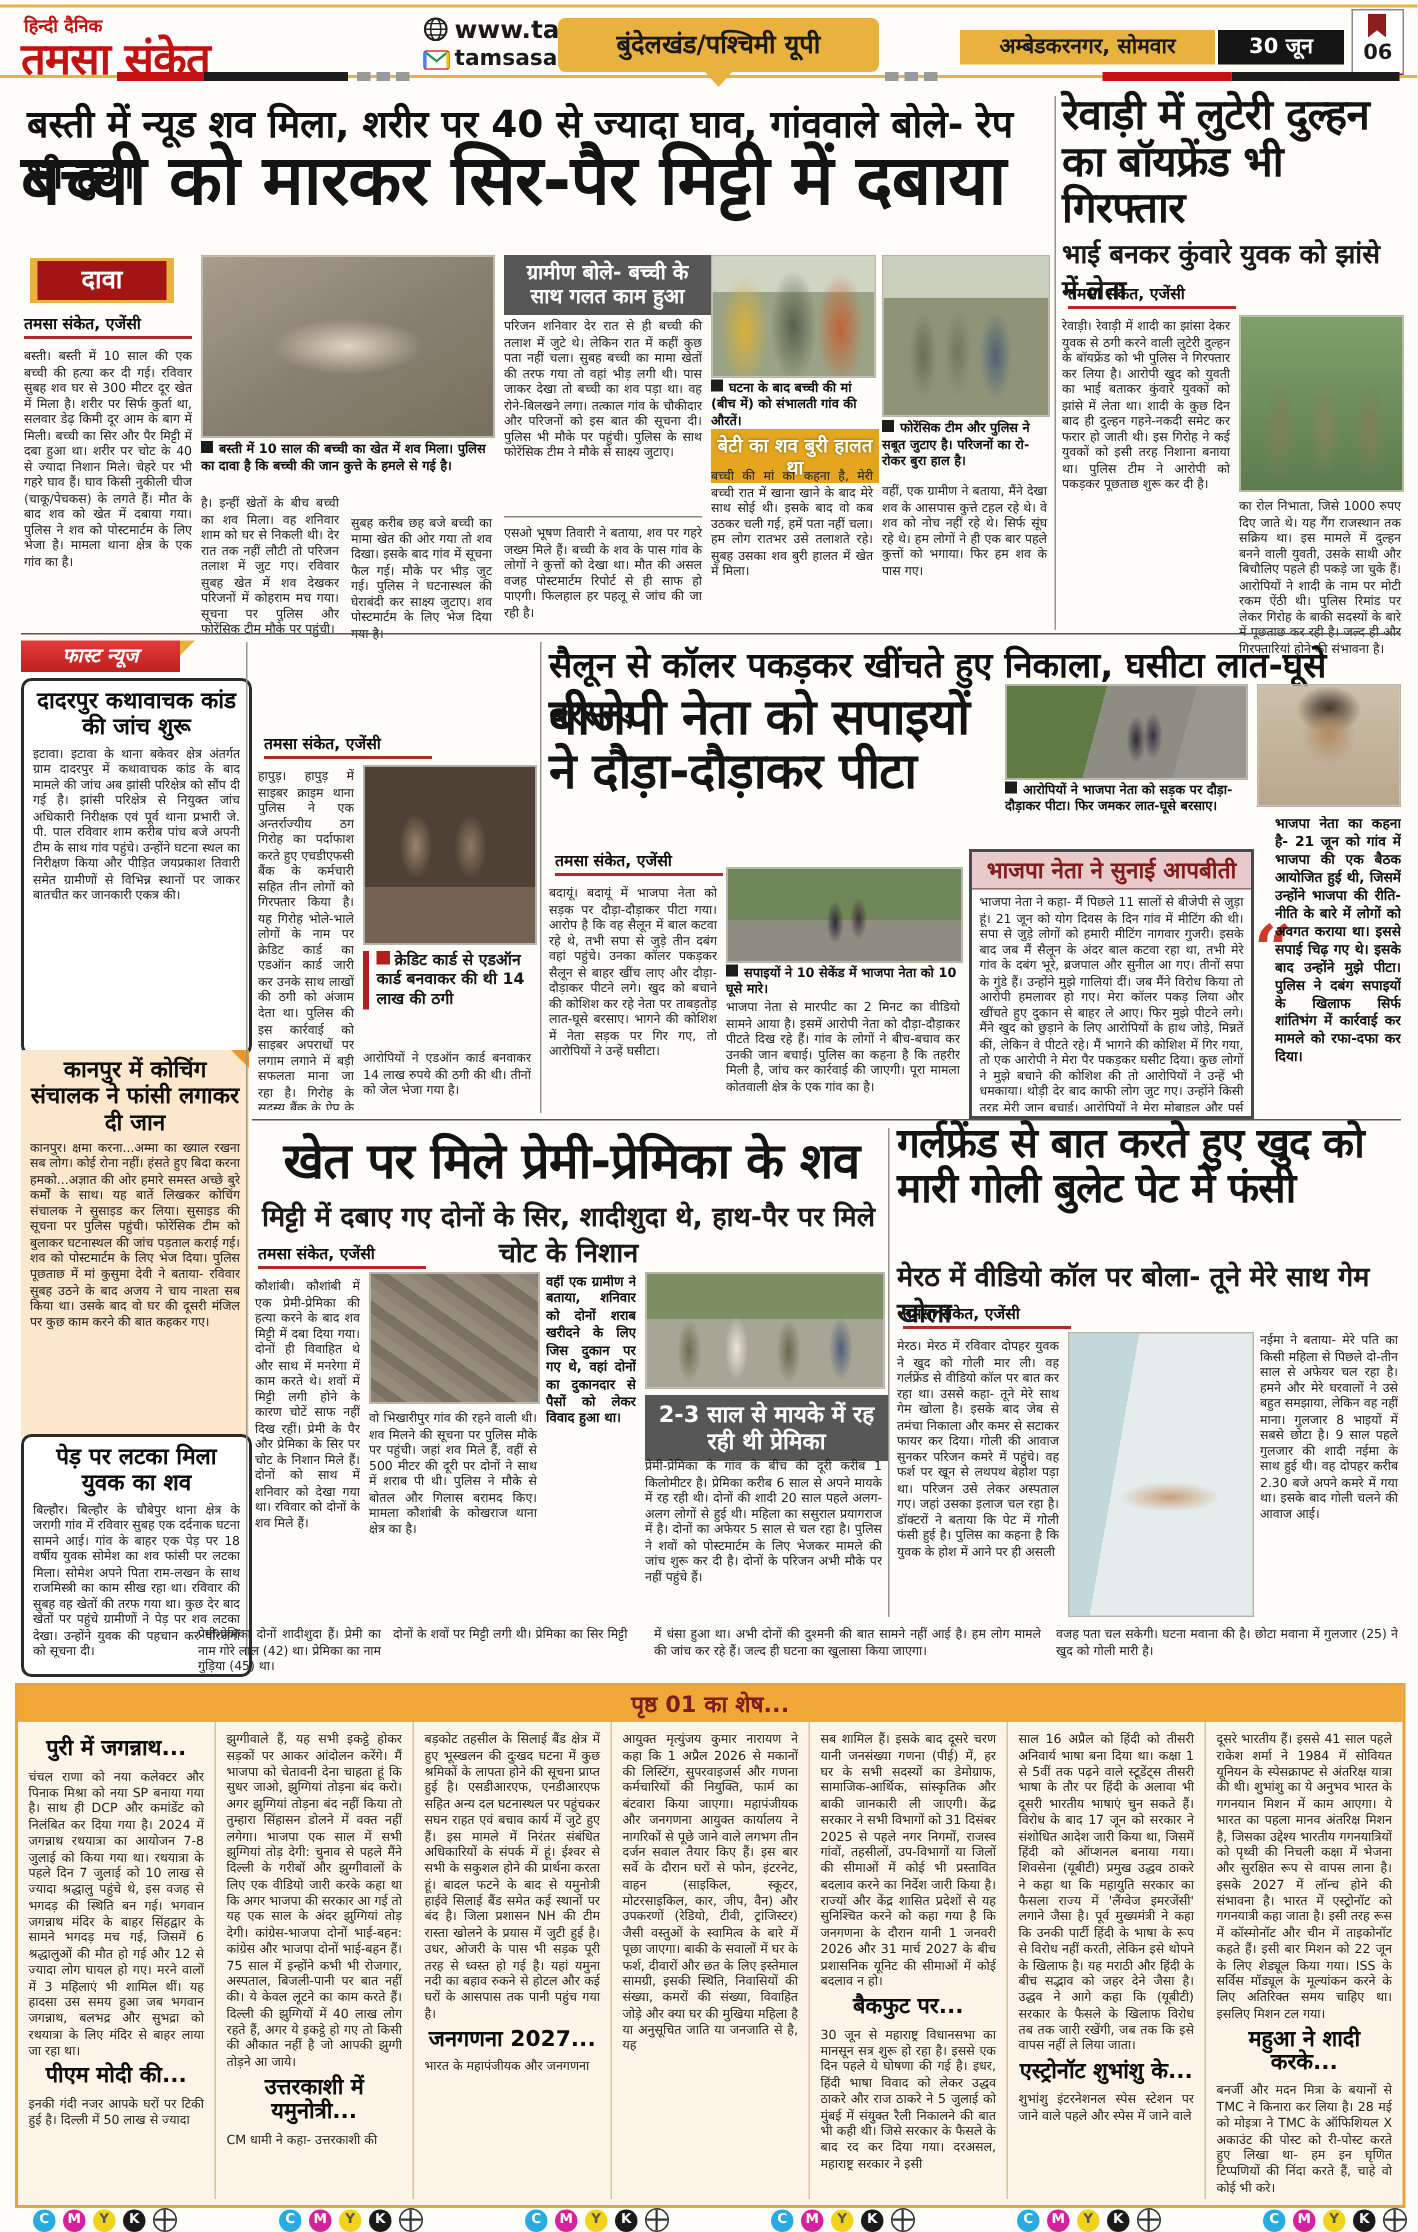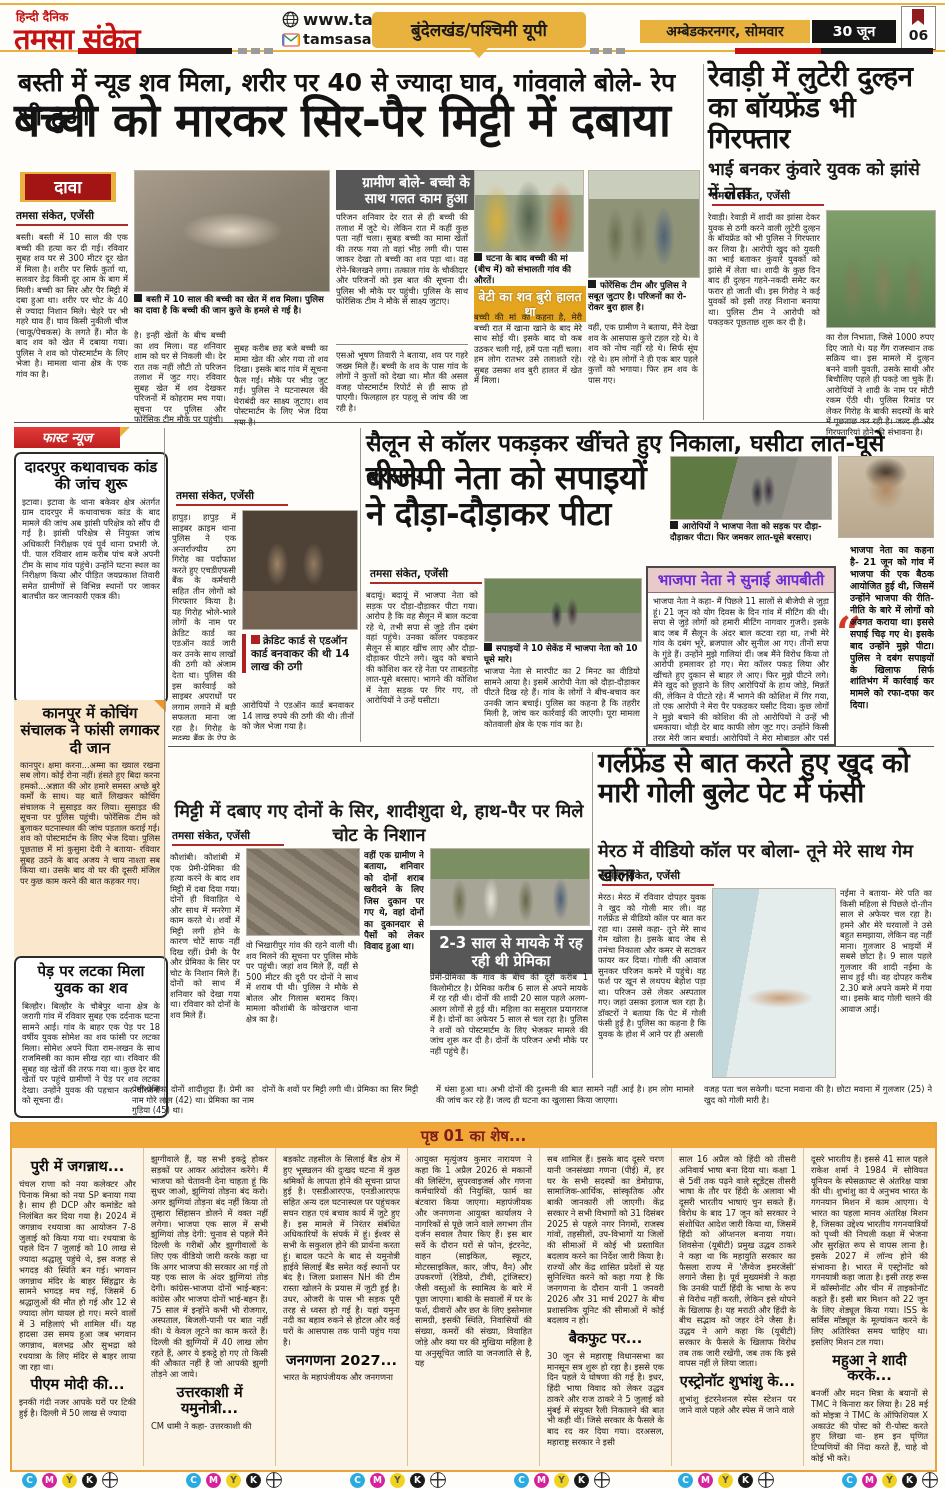--- a/index.html
+++ b/index.html
@@ -29,21 +29,21 @@
   .goldtitle{background:#e5a51f;color:#fff;font-weight:800;text-align:center;text-shadow:0 0 2px #7a5800;}
   .fnlabel{background:linear-gradient(#e23b3b,#c01f1f);color:#fff;font-style:italic;font-weight:800;
       font-size:13px;text-align:center;line-height:21px;}
   .fnbox{border:2px solid #2b2b2b;border-radius:7px;background:#fff;padding:5px 6px;}
   .fnbox2{background:#fbe7cb;border-radius:2px;padding:5px 6px;position:absolute;}
   .fntit{font-size:15px;font-weight:800;text-align:center;line-height:1.15;margin-bottom:3px;color:#101010;}
   .corner{position:absolute;width:0;height:0;}
   .callout{border-left:4px solid #b02020;padding-left:5px;font-size:10.5px;font-weight:800;line-height:1.25;}
   .callout .sq{display:inline-block;width:9px;height:9px;background:#b02020;margin-right:3px;}
   .testi{border:2px solid #4a4a4a;background:#fff;}
-  .testi .bar{background:#e8caca;color:#6d28d9;font-weight:800;font-size:15px;text-align:center;line-height:24px;border-bottom:1px solid #9c6a6a;}
+  .testi .bar{background:#e8caca;color:#7f1d1d;font-weight:800;font-size:15px;text-align:center;line-height:24px;border-bottom:1px solid #9c6a6a;}
   .quotemark{color:#d03a2a;font-size:44px;font-weight:800;line-height:1;font-family:"DejaVu Serif","Liberation Serif",serif;}
   .contwrap{background:#fcf4e6;border:2px solid #e8a33d;}
   .contbar{background:#f0a839;color:#7f1d1d;font-weight:800;font-size:15px;text-align:center;line-height:24px;}
   .ccol{font-size:8.4px;line-height:1.28;text-align:justify;color:#222;padding:6px 7px 0 7px;border-right:1px solid #d9c39a;overflow:hidden;}
   .chead{font-size:14.5px;font-weight:800;text-align:center;line-height:1.1;margin:5px 0 4px 0;color:#0e0e0e;}
   .cmyk{display:flex;gap:5px;align-items:center;}
   .dot{width:15px;height:15px;border-radius:50%;color:#fff;font-size:9px;font-weight:bold;text-align:center;line-height:15px;}
   .reg{width:14px;height:14px;border-radius:50%;border:1.5px solid #333;
        background:linear-gradient(#333,#333) center/100% 1.5px no-repeat,linear-gradient(#333,#333) center/1.5px 100% no-repeat,#fff;}
   
@@ -121,21 +121,21 @@
     <div class="byline">तमसा संकेत, एजेंसी</div>
     <div class="byrule"></div>
   </div>
   <div class="abs btx" style="left:16px;top:232px;width:112px;height:186px;">बस्ती। बस्ती में 10 साल की एक बच्ची की हत्या कर दी गई। रविवार सुबह शव घर से 300 मीटर दूर खेत में मिला है। शरीर पर सिर्फ कुर्ता था, सलवार डेढ़ किमी दूर आम के बाग में मिली। बच्ची का सिर और पैर मिट्टी में दबा हुआ था। शरीर पर चोट के 40 से ज्यादा निशान मिले। चेहरे पर भी गहरे घाव हैं। घाव किसी नुकीली चीज (चाकू/पेचकस) के लगते हैं। मौत के बाद शव को खेत में दबाया गया। पुलिस ने शव को पोस्टमार्टम के लिए भेजा है। मामला थाना क्षेत्र के एक गांव का है।</div>
 
   <div class="photo ph-field" style="left:134px;top:170px;width:194px;height:120px;"></div>
   <div class="abs cap" style="left:134px;top:294px;width:194px;"><span class="sq"></span><span>बस्ती में 10 साल की बच्ची का खेत में शव मिला। पुलिस का दावा है कि बच्ची की जान कुत्ते के हमले से गई है।</span></div>
   <div class="abs btx" style="left:134px;top:330px;width:92px;height:88px;">है। इन्हीं खेतों के बीच बच्ची का शव मिला। वह शनिवार शाम को घर से निकली थी। देर रात तक नहीं लौटी तो परिजन तलाश में जुट गए। रविवार सुबह खेत में शव देखकर परिजनों में कोहराम मच गया। सूचना पर पुलिस और फोरेंसिक टीम मौके पर पहुंची।</div>
   <div class="abs btx" style="left:234px;top:330px;width:94px;height:88px;margin-top:13px;">सुबह करीब छह बजे बच्ची का मामा खेत की ओर गया तो शव दिखा। इसके बाद गांव में सूचना फैल गई। मौके पर भीड़ जुट गई। पुलिस ने घटनास्थल की घेराबंदी कर साक्ष्य जुटाए। शव पोस्टमार्टम के लिए भेज दिया गया है।</div>
 
-  <div class="abs graytitle" style="left:336px;top:170px;width:132px;font-size:13.5px;line-height:1.2;padding:4px 14px;">ग्रामीण बोले- बच्ची के साथ गलत काम हुआ</div>
+  <div class="abs graytitle" style="left:336px;top:170px;width:132px;font-size:13.5px;line-height:1.2;padding:4px 3px;">ग्रामीण बोले- बच्ची के साथ गलत काम हुआ</div>
   <div class="abs btx" style="left:336px;top:212px;width:132px;height:128px;">परिजन शनिवार देर रात से ही बच्ची की तलाश में जुटे थे। लेकिन रात में कहीं कुछ पता नहीं चला। सुबह बच्ची का मामा खेतों की तरफ गया तो वहां भीड़ लगी थी। पास जाकर देखा तो बच्ची का शव पड़ा था। वह रोने-बिलखने लगा। तत्काल गांव के चौकीदार और परिजनों को इस बात की सूचना दी। पुलिस भी मौके पर पहुंची। पुलिस के साथ फोरेंसिक टीम ने मौके से साक्ष्य जुटाए।</div>
   <div class="hrule" style="left:336px;top:344px;width:132px;"></div>
   <div class="abs btx" style="left:336px;top:350px;width:132px;height:68px;">एसओ भूषण तिवारी ने बताया, शव पर गहरे जख्म मिले हैं। बच्ची के शव के पास गांव के लोगों ने कुत्तों को देखा था। मौत की असल वजह पोस्टमार्टम रिपोर्ट से ही साफ हो पाएगी। फिलहाल हर पहलू से जांच की जा रही है।</div>
 
   <div class="photo ph-women" style="left:474px;top:170px;width:108px;height:80px;"></div>
   <div class="abs cap" style="left:474px;top:253px;width:108px;"><span class="sq"></span><span>घटना के बाद बच्ची की मां (बीच में) को संभालती गांव की औरतें।</span></div>
   <div class="abs goldtitle" style="left:474px;top:286px;width:108px;font-size:12.5px;line-height:1.2;padding:3px 2px;">बेटी का शव बुरी हालत था</div>
   <div class="abs btx" style="left:474px;top:312px;width:108px;height:106px;">बच्ची की मां का कहना है, मेरी बच्ची रात में खाना खाने के बाद मेरे साथ सोई थी। इसके बाद वो कब उठकर चली गई, हमें पता नहीं चला। हम लोग रातभर उसे तलाशते रहे। सुबह उसका शव बुरी हालत में खेत में मिला।</div>
 
   <div class="photo ph-police" style="left:588px;top:170px;width:110px;height:106px;"></div>
@@ -208,20 +208,21 @@
   <div class="abs testi" style="left:646px;top:566px;width:186px;height:176px;">
     <div class="bar">भाजपा नेता ने सुनाई आपबीती</div>
     <div class="btx" style="padding:3px 5px;height:142px;overflow:hidden;">भाजपा नेता ने कहा- मैं पिछले 11 सालों से बीजेपी से जुड़ा हूं। 21 जून को योग दिवस के दिन गांव में मीटिंग की थी। सपा से जुड़े लोगों को हमारी मीटिंग नागवार गुजरी। इसके बाद जब मैं सैलून के अंदर बाल कटवा रहा था, तभी मेरे गांव के दबंग भूरे, ब्रजपाल और सुनील आ गए। तीनों सपा के गुंडे हैं। उन्होंने मुझे गालियां दीं। जब मैंने विरोध किया तो आरोपी हमलावर हो गए। मेरा कॉलर पकड़ लिया और खींचते हुए दुकान से बाहर ले आए। फिर मुझे पीटने लगे। मैंने खुद को छुड़ाने के लिए आरोपियों के हाथ जोड़े, मिन्नतें कीं, लेकिन वे पीटते रहे। मैं भागने की कोशिश में गिर गया, तो एक आरोपी ने मेरा पैर पकड़कर घसीट दिया। कुछ लोगों ने मुझे बचाने की कोशिश की तो आरोपियों ने उन्हें भी धमकाया। थोड़ी देर बाद काफी लोग जुट गए। उन्होंने किसी तरह मेरी जान बचाई। आरोपियों ने मेरा मोबाइल और पर्स भी छीन लिया। इसके बाद मैं थाने गया और आरोपियों के खिलाफ तहरीर दी। मेरे मंडल अध्यक्ष ने मदद की, तब जाकर एफआईआर दर्ज हो सकी।</div>
   </div>
 
   <div class="abs quotemark" style="left:836px;top:612px;">“</div>
   <div class="abs btx-b" style="left:850px;top:544px;width:84px;height:198px;overflow:hidden;font-size:9.2px;">भाजपा नेता का कहना है- 21 जून को गांव में भाजपा की एक बैठक आयोजित हुई थी, जिसमें उन्होंने भाजपा की रीति-नीति के बारे में लोगों को अवगत कराया था। इससे सपाई चिढ़ गए थे। इसके बाद उन्होंने मुझे पीटा। पुलिस ने दबंग सपाइयों के खिलाफ सिर्फ शांतिभंग में कार्रवाई कर मामले को रफा-दफा कर दिया।</div>
 
   <div class="hrule" style="left:168px;top:746px;width:766px;background:#555;"></div>
 
+  <div class="abs headline" style="left:176px;top:750px;width:410px;font-size:33px;text-align:center;">खेत पर मिले प्रेमी-प्रेमिका के शव</div>
   <div class="abs" style="left:170px;top:798px;width:418px;font-size:18px;font-weight:800;text-align:center;">मिट्टी में दबाए गए दोनों के सिर, शादीशुदा थे, हाथ-पैर पर मिले चोट के निशान</div>
   <div class="abs" style="left:172px;top:828px;width:112px;">
     <div class="byline">तमसा संकेत, एजेंसी</div>
     <div class="byrule"></div>
   </div>
   <div class="abs btx" style="left:170px;top:852px;width:70px;height:226px;overflow:hidden;">कौशांबी। कौशांबी में एक प्रेमी-प्रेमिका की हत्या करने के बाद शव मिट्टी में दबा दिया गया। दोनों ही विवाहित थे और साथ में मनरेगा में काम करते थे। शवों में मिट्टी लगी होने के कारण चोटें साफ नहीं दिख रहीं। प्रेमी के पैर और प्रेमिका के सिर पर चोट के निशान मिले हैं। दोनों को साथ में शनिवार को देखा गया था। रविवार को दोनों के शव मिले हैं।</div>
   <div class="photo ph-mud" style="left:246px;top:848px;width:112px;height:86px;"></div>
   <div class="abs btx" style="left:246px;top:940px;width:112px;height:138px;overflow:hidden;">वो भिखारीपुर गांव की रहने वाली थी। शव मिलने की सूचना पर पुलिस मौके पर पहुंची। जहां शव मिले हैं, वहीं से 500 मीटर की दूरी पर दोनों ने साथ में शराब पी थी। पुलिस ने मौके से बोतल और गिलास बरामद किए। मामला कौशांबी के कोखराज थाना क्षेत्र का है।</div>
   <div class="abs btx-b" style="left:364px;top:850px;width:60px;height:228px;overflow:hidden;">वहीं एक ग्रामीण ने बताया, शनिवार को दोनों शराब खरीदने के लिए जिस दुकान पर गए थे, वहां दोनों का दुकानदार से पैसों को लेकर विवाद हुआ था।</div>
   <div class="photo ph-trees" style="left:430px;top:848px;width:158px;height:76px;"></div>

